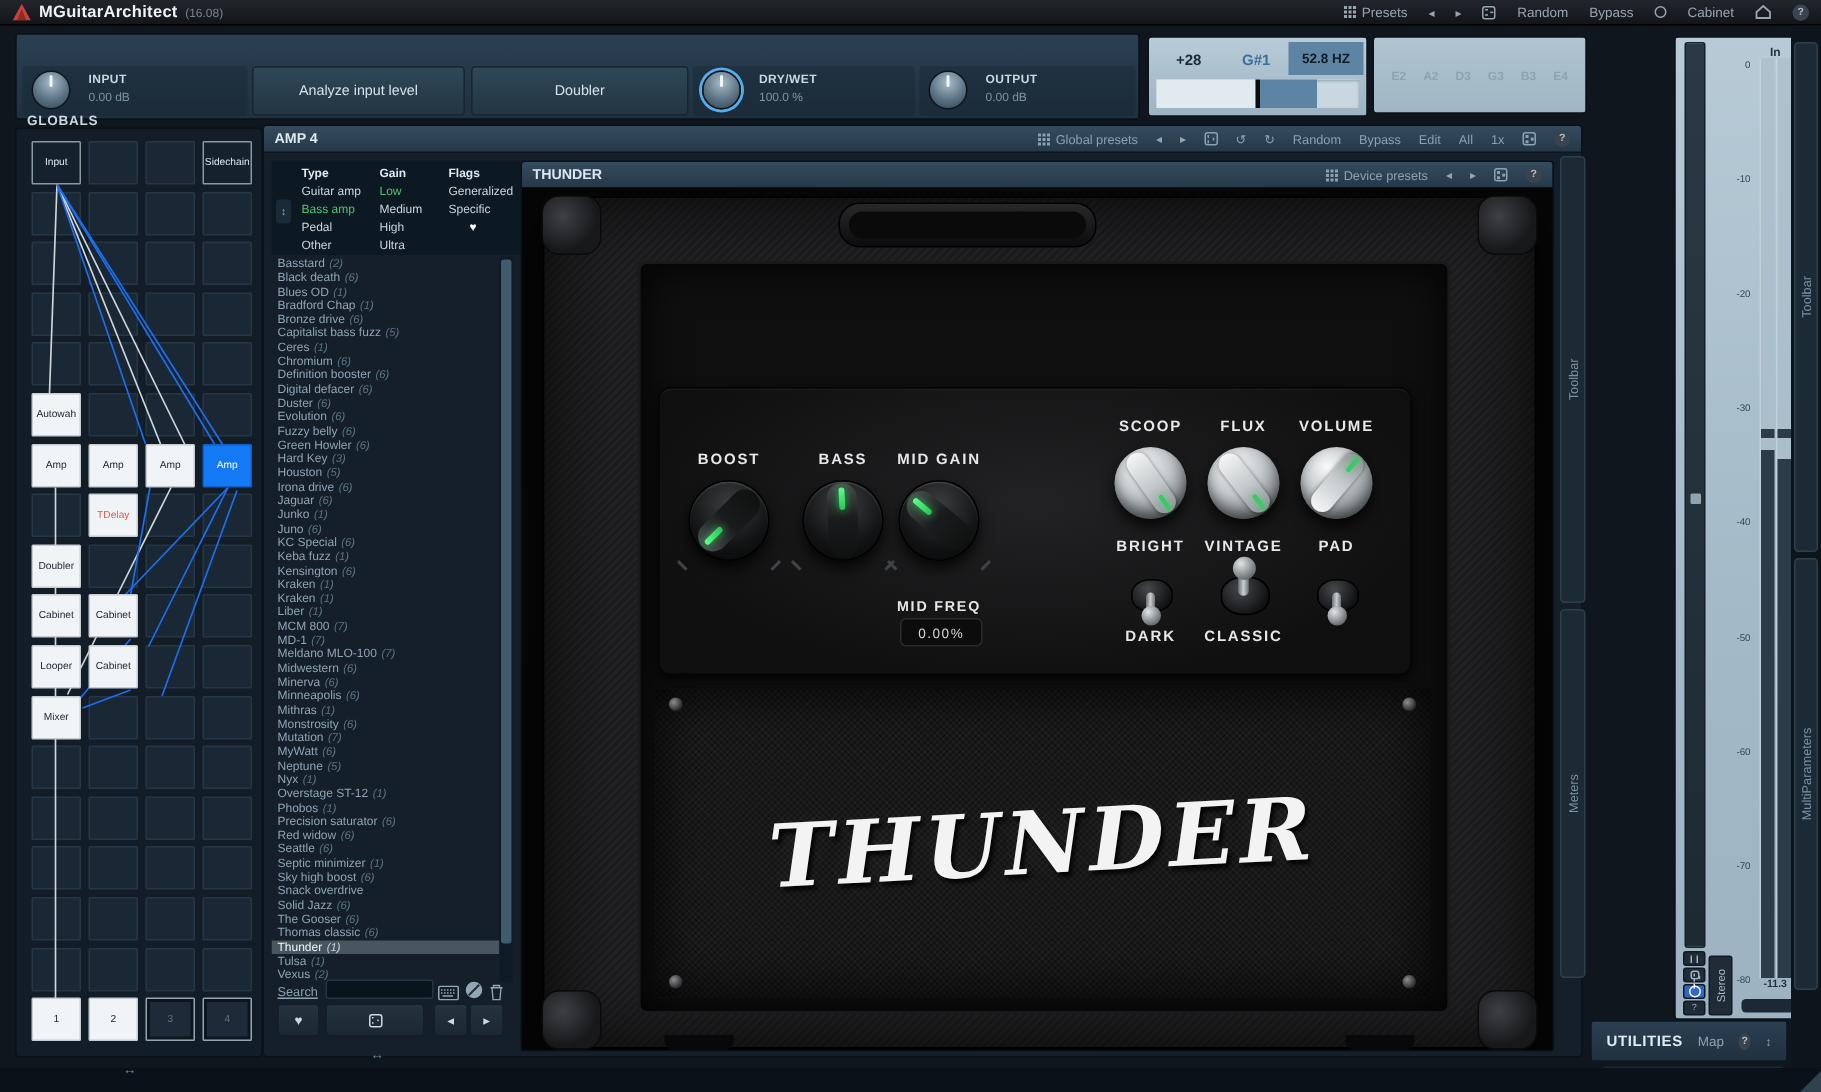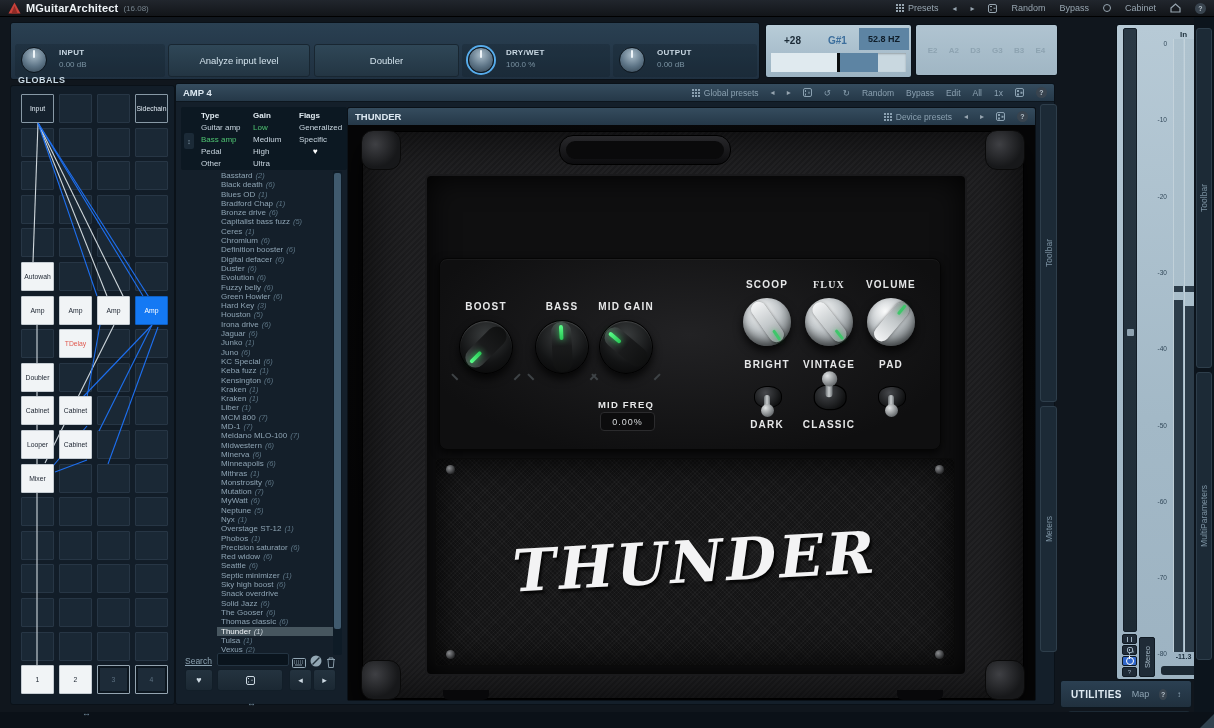--- a/index.html
+++ b/index.html
@@ -60,21 +60,21 @@
   #amp4{left:175px;top:83px;width:880px;height:622px;background:#141f2a;}
 
   
   #filter{position:absolute;left:5px;top:23px;width:166px;height:63px;background:#0c1822;border-radius:2px;}
   #filter .fh{position:absolute;top:4px;font-size:8px;font-weight:bold;color:#dfe9f0;}
   .frow span{position:absolute;font-size:8px;color:#c9d6e0;white-space:nowrap;}
   .frow span.on{color:#4ec271;}
   .frow span.heart{color:#fff;padding-left:14px;}
   #filter .sortbtn{position:absolute;left:3px;top:26px;width:10px;height:16px;background:#1b2a37;border-radius:2px;color:#8fa5b5;font-size:7px;display:flex;align-items:center;justify-content:center;}
   #preset-list{position:absolute;left:5px;top:87px;width:152px;height:484px;overflow:hidden;}
-  .prow{height:9.3px;line-height:9.4px;font-size:8px;padding-left:4px;color:#8ea4b4;white-space:nowrap;overflow:hidden;margin-left:36px;}
+  .prow{height:9.3px;line-height:9.4px;font-size:8px;padding-left:4px;color:#8ea4b4;white-space:nowrap;overflow:hidden;}
   .prow .cnt{font-style:italic;color:#5b7383;font-size:7.5px;margin-left:3px;}
   .prow.sel{background:#47565f;color:#f2f6f9;}
   .prow.sel .cnt{color:#c9d3da;}
   #pscroll{position:absolute;left:157px;top:87px;width:9px;height:484px;background:#0e1b26;border-radius:2px;}
   #pscroll .thumb{position:absolute;left:1px;top:2px;width:7px;height:456px;background:#405a6e;border-radius:2px;}
   .srow-label{position:absolute;left:9px;top:572px;font-size:8.5px;color:#8ba1b0;text-decoration:underline;}
   #search-input{position:absolute;left:41px;top:569px;width:72px;height:13px;background:#0a141d;border:1px solid #243442;border-radius:2px;box-sizing:border-box;}
   .mini-ic{position:absolute;color:#93a7b4;}
   .bbtn{position:absolute;top:585px;height:22px;background:linear-gradient(#24333f,#1b2833);border:1px solid #121e28;border-radius:3px;color:#cdd9e2;display:flex;align-items:center;justify-content:center;font-size:9px;box-sizing:border-box;}
 
@@ -495,21 +495,21 @@
               </div>
               <div style="position: absolute; left: 160px; top: 153px; width: 55px; height: 19px; background: rgb(12, 12, 13); border: 1px solid rgb(43, 43, 45); border-radius: 4px; color: rgb(213, 216, 218); font-size: 9px; display: flex; align-items: center; justify-content: center; letter-spacing: 1px; box-sizing: border-box;">0.00%</div>
               <div class="kgroup" style="left: 282px; top: 20px;">
                 <span class="lbl">SCOOP</span>
                 <div class="cknob">
                   <div class="cblade" style="transform: rotate(-35deg);">
                     <div class="ctip"></div>
                   </div>
                 </div>
               </div>
-              <div class="kgroup" style="left: 344px; top: 20px; font-family: Liberation Serif, serif;">
+              <div class="kgroup" style="left: 344px; top: 20px;">
                 <span class="lbl">FLUX</span>
                 <div class="cknob">
                   <div class="cblade" style="transform: rotate(-38deg);">
                     <div class="ctip"></div>
                   </div>
                 </div>
               </div>
               <div class="kgroup" style="left: 406px; top: 20px;">
                 <span class="lbl">VOLUME</span>
                 <div class="cknob">

